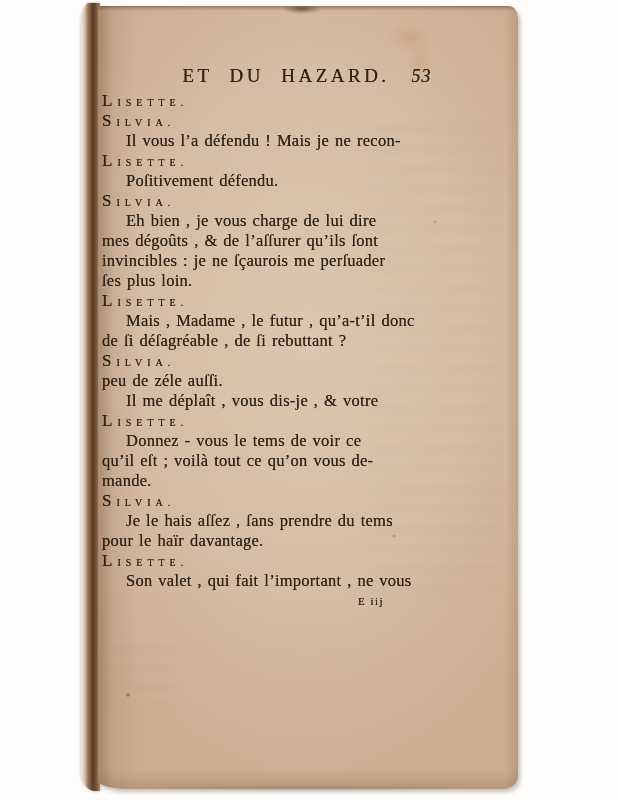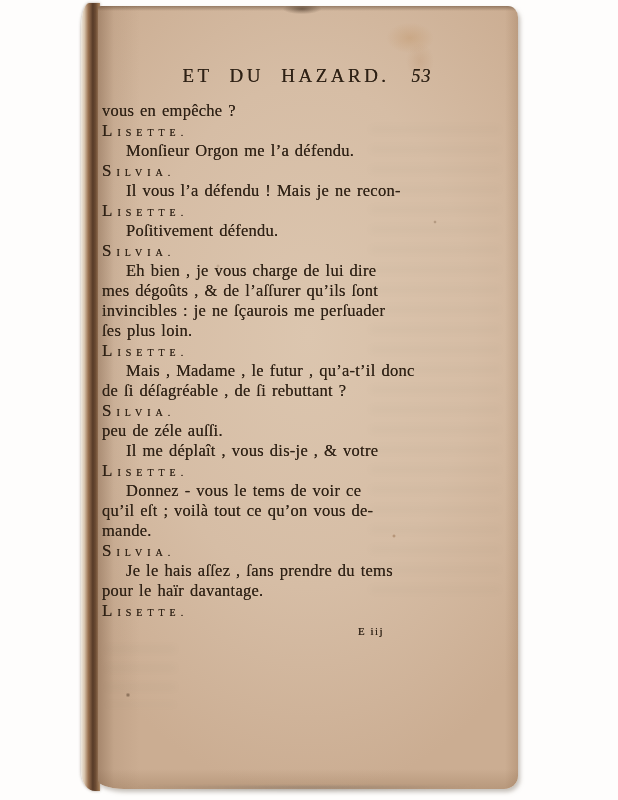--- a/index.html
+++ b/index.html
@@ -67,21 +67,21 @@
 
   .text{
     position:absolute;left:4px;top:57px;width:410px;
     color:#2e2115;
     text-shadow:0 0 .6px rgba(46,33,21,.75);
   }
 
   .header{
     display:flex;justify-content:center;align-items:flex-start;
     font-size:19px;letter-spacing:3.5px;word-spacing:9px;
-    height:26px;line-height:26px;margin-bottom:12px;
+    height:26px;line-height:26px;margin-bottom:2px;
   }
   .pagenum{
     margin-left:22px;font-size:18px;font-style:italic;
     letter-spacing:1px;word-spacing:normal;
   }
 
   .line{
     font-size:16.5px;line-height:20px;height:20px;
     letter-spacing:.25px;word-spacing:1.5px;white-space:nowrap;
   }
@@ -107,23 +107,21 @@
   <div class="page">
     <div class="bleed"></div>
     <div class="bleed2"></div>
 
     <div class="text">
       <div class="header">
         <span>ET DU HAZARD.</span>
         <span class="pagenum">53</span>
       </div>
 
-      <div class="line">vous en empêche ?</div>
       <div class="speaker">LISETTE.</div>
-      <div class="line indent">Monſieur Orgon me l’a défendu.</div>
       <div class="speaker">SILVIA.</div>
       <div class="line indent">Il vous l’a défendu ! Mais je ne recon-</div>
       <div class="speaker">LISETTE.</div>
       <div class="line indent">Poſitivement défendu.</div>
       <div class="speaker">SILVIA.</div>
       <div class="line indent">Eh bien , je vous charge de lui dire</div>
       <div class="line">mes dégoûts , &amp; de l’aſſurer qu’ils ſont</div>
       <div class="line">invincibles : je ne ſçaurois me perſuader</div>
       <div class="line">ſes plus loin.</div>
       <div class="speaker">LISETTE.</div>
@@ -133,18 +131,19 @@
       <div class="line">peu de zéle auſſi.</div>
       <div class="line indent">Il me déplaît , vous dis-je , &amp; votre</div>
       <div class="speaker">LISETTE.</div>
       <div class="line indent">Donnez - vous le tems de voir ce</div>
       <div class="line">qu’il eſt ; voilà tout ce qu’on vous de-</div>
       <div class="line">mande.</div>
       <div class="speaker">SILVIA.</div>
       <div class="line indent">Je le hais aſſez , ſans prendre du tems</div>
       <div class="line">pour le haïr davantage.</div>
       <div class="speaker">LISETTE.</div>
+      <div class="line indent">Son valet , qui fait l’important , ne vous</div>
       <div class="signature">E iij</div>
     </div>
   </div>
 
   <div class="floor-shadow"></div>
 </div>
 
 </body></html>

